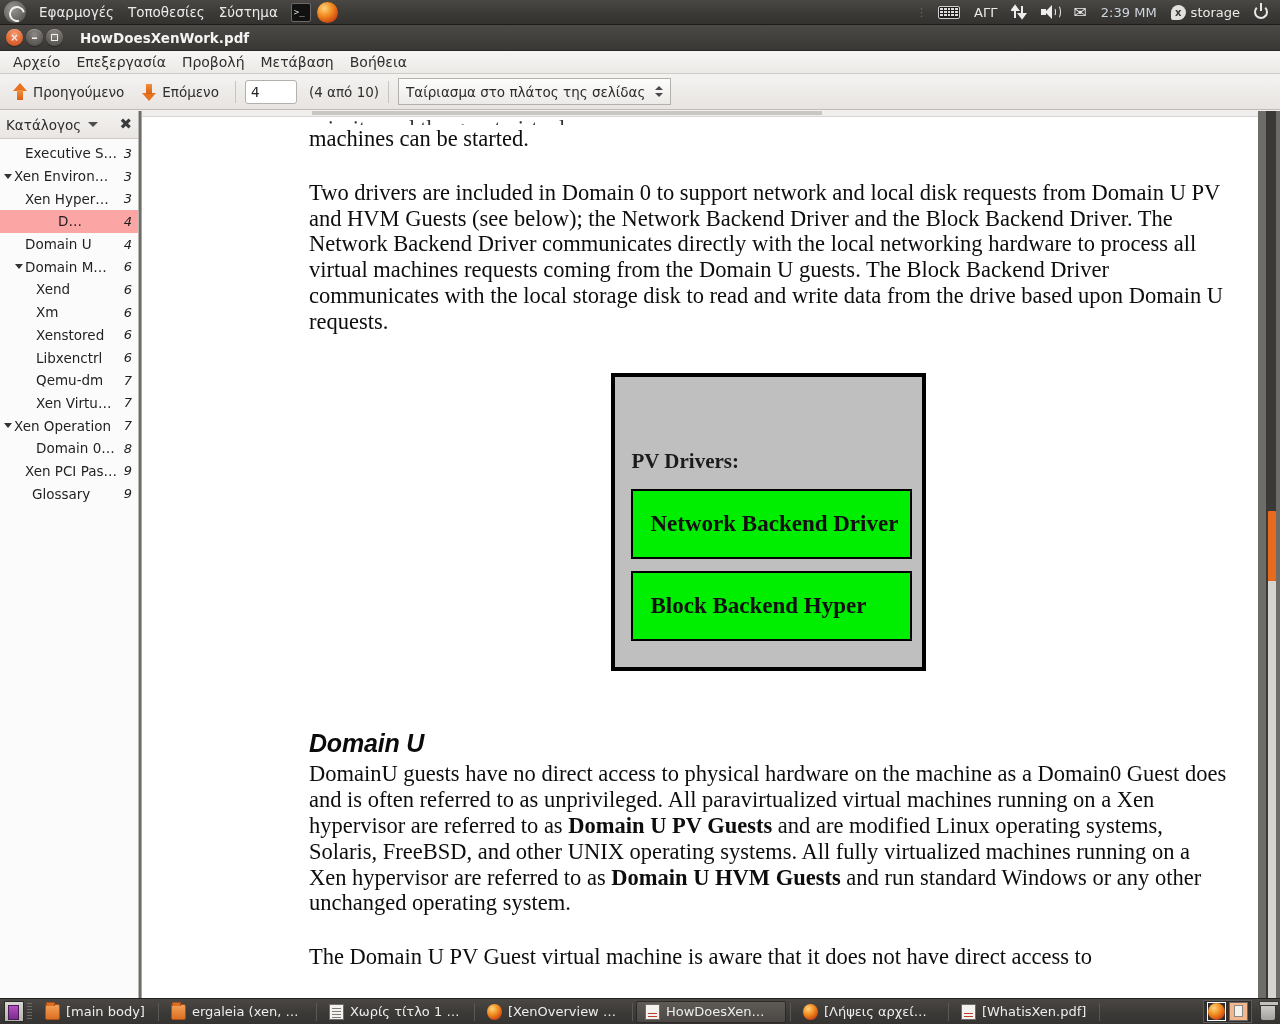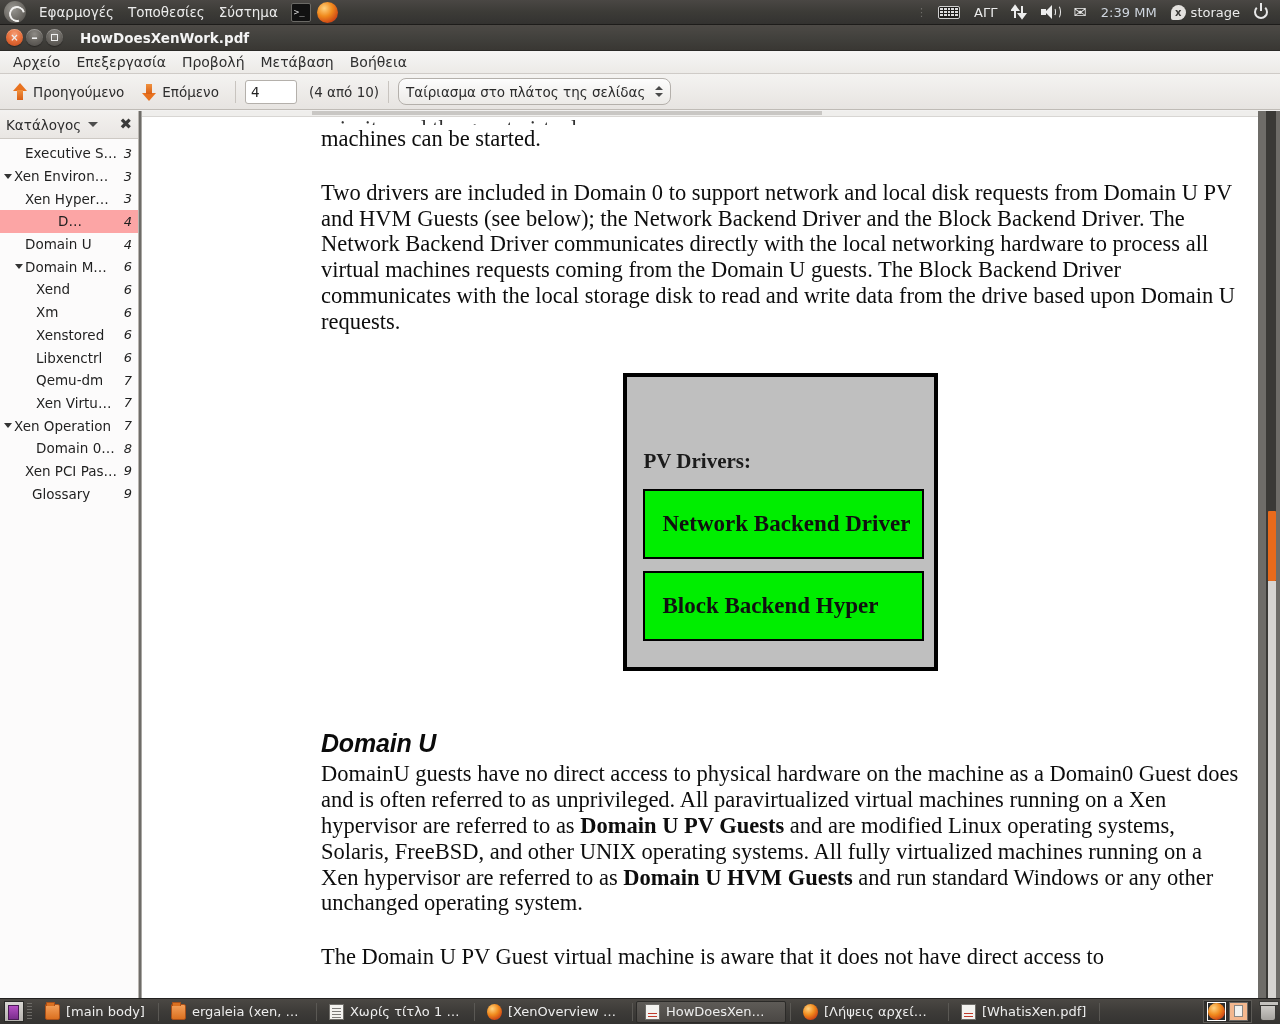--- a/index.html
+++ b/index.html
@@ -168,21 +168,21 @@
     background: linear-gradient(to bottom, #f0913e, #d95f15);
   }
   .tb-sep { width:1px; height:22px; background:#c8c4bf; margin: 0 5px; }
   #page-input {
     width: 52px; height: 24px; border: 1px solid #b4b0ab; border-radius: 3px;
     background: #fff; font-size: 13.5px; color:#222; padding: 0 5px;
     font-family: "DejaVu Sans", sans-serif;
   }
   #page-total { font-size: 13.5px; color: #2e2e2e; margin-left: 8px; white-space:nowrap;}
   #zoom-select {
-    height: 27px; min-width: 255px; border: 1px solid #b4b0ab; border-radius: 8px;
+    height: 27px; min-width: 255px; border: 1px solid #b4b0ab; border-radius: 0;
     background: linear-gradient(to bottom, #fdfdfd 0%, #eceae7 100%);
     display:flex; align-items:center; justify-content:space-between;
     padding: 0 7px; font-size: 13.5px; color:#2b2b2b; white-space:nowrap;
   }
   .sel-arrows { display:flex; flex-direction:column; gap:3px; margin-left:10px; }
   .sel-arrows i {
     width:0;height:0;border-left:4px solid transparent;border-right:4px solid transparent;
   }
   .sel-arrows i:first-child { border-bottom:4px solid #4a4a4a; }
   .sel-arrows i:last-child  { border-top:4px solid #4a4a4a; }
@@ -238,21 +238,21 @@
   }
   .page-top-clip {
     position:absolute; left:0; top:0; width:100%; height: 6px;
     background: #efeeec; border-bottom: 1px solid #d8d6d3;
   }
   .page-top-clip::after {
     content:""; position:absolute; left: 170px; top:0; width: 510px; height: 4px;
     background: #c9c7c4;
   }
   #doc-body {
-    position:absolute; left: 16px; top: 6px; width: 100%;
+    position:absolute; left: 4px; top: 6px; width: 100%;
     padding: 0 35px 0 163px;
     font-family: "Liberation Serif", "DejaVu Serif", serif;
     font-size: 22.5px; line-height: 25.8px; color: #0d0d0d;
   }
   .clipped-line {
     height: 9px; overflow:hidden; color:#0d0d0d; font-size:22.5px;
     position:relative; top:-1px; opacity:.85;
   }
   p.doc-p { margin: 0; }
   .gap-sm { height: 22px; }

